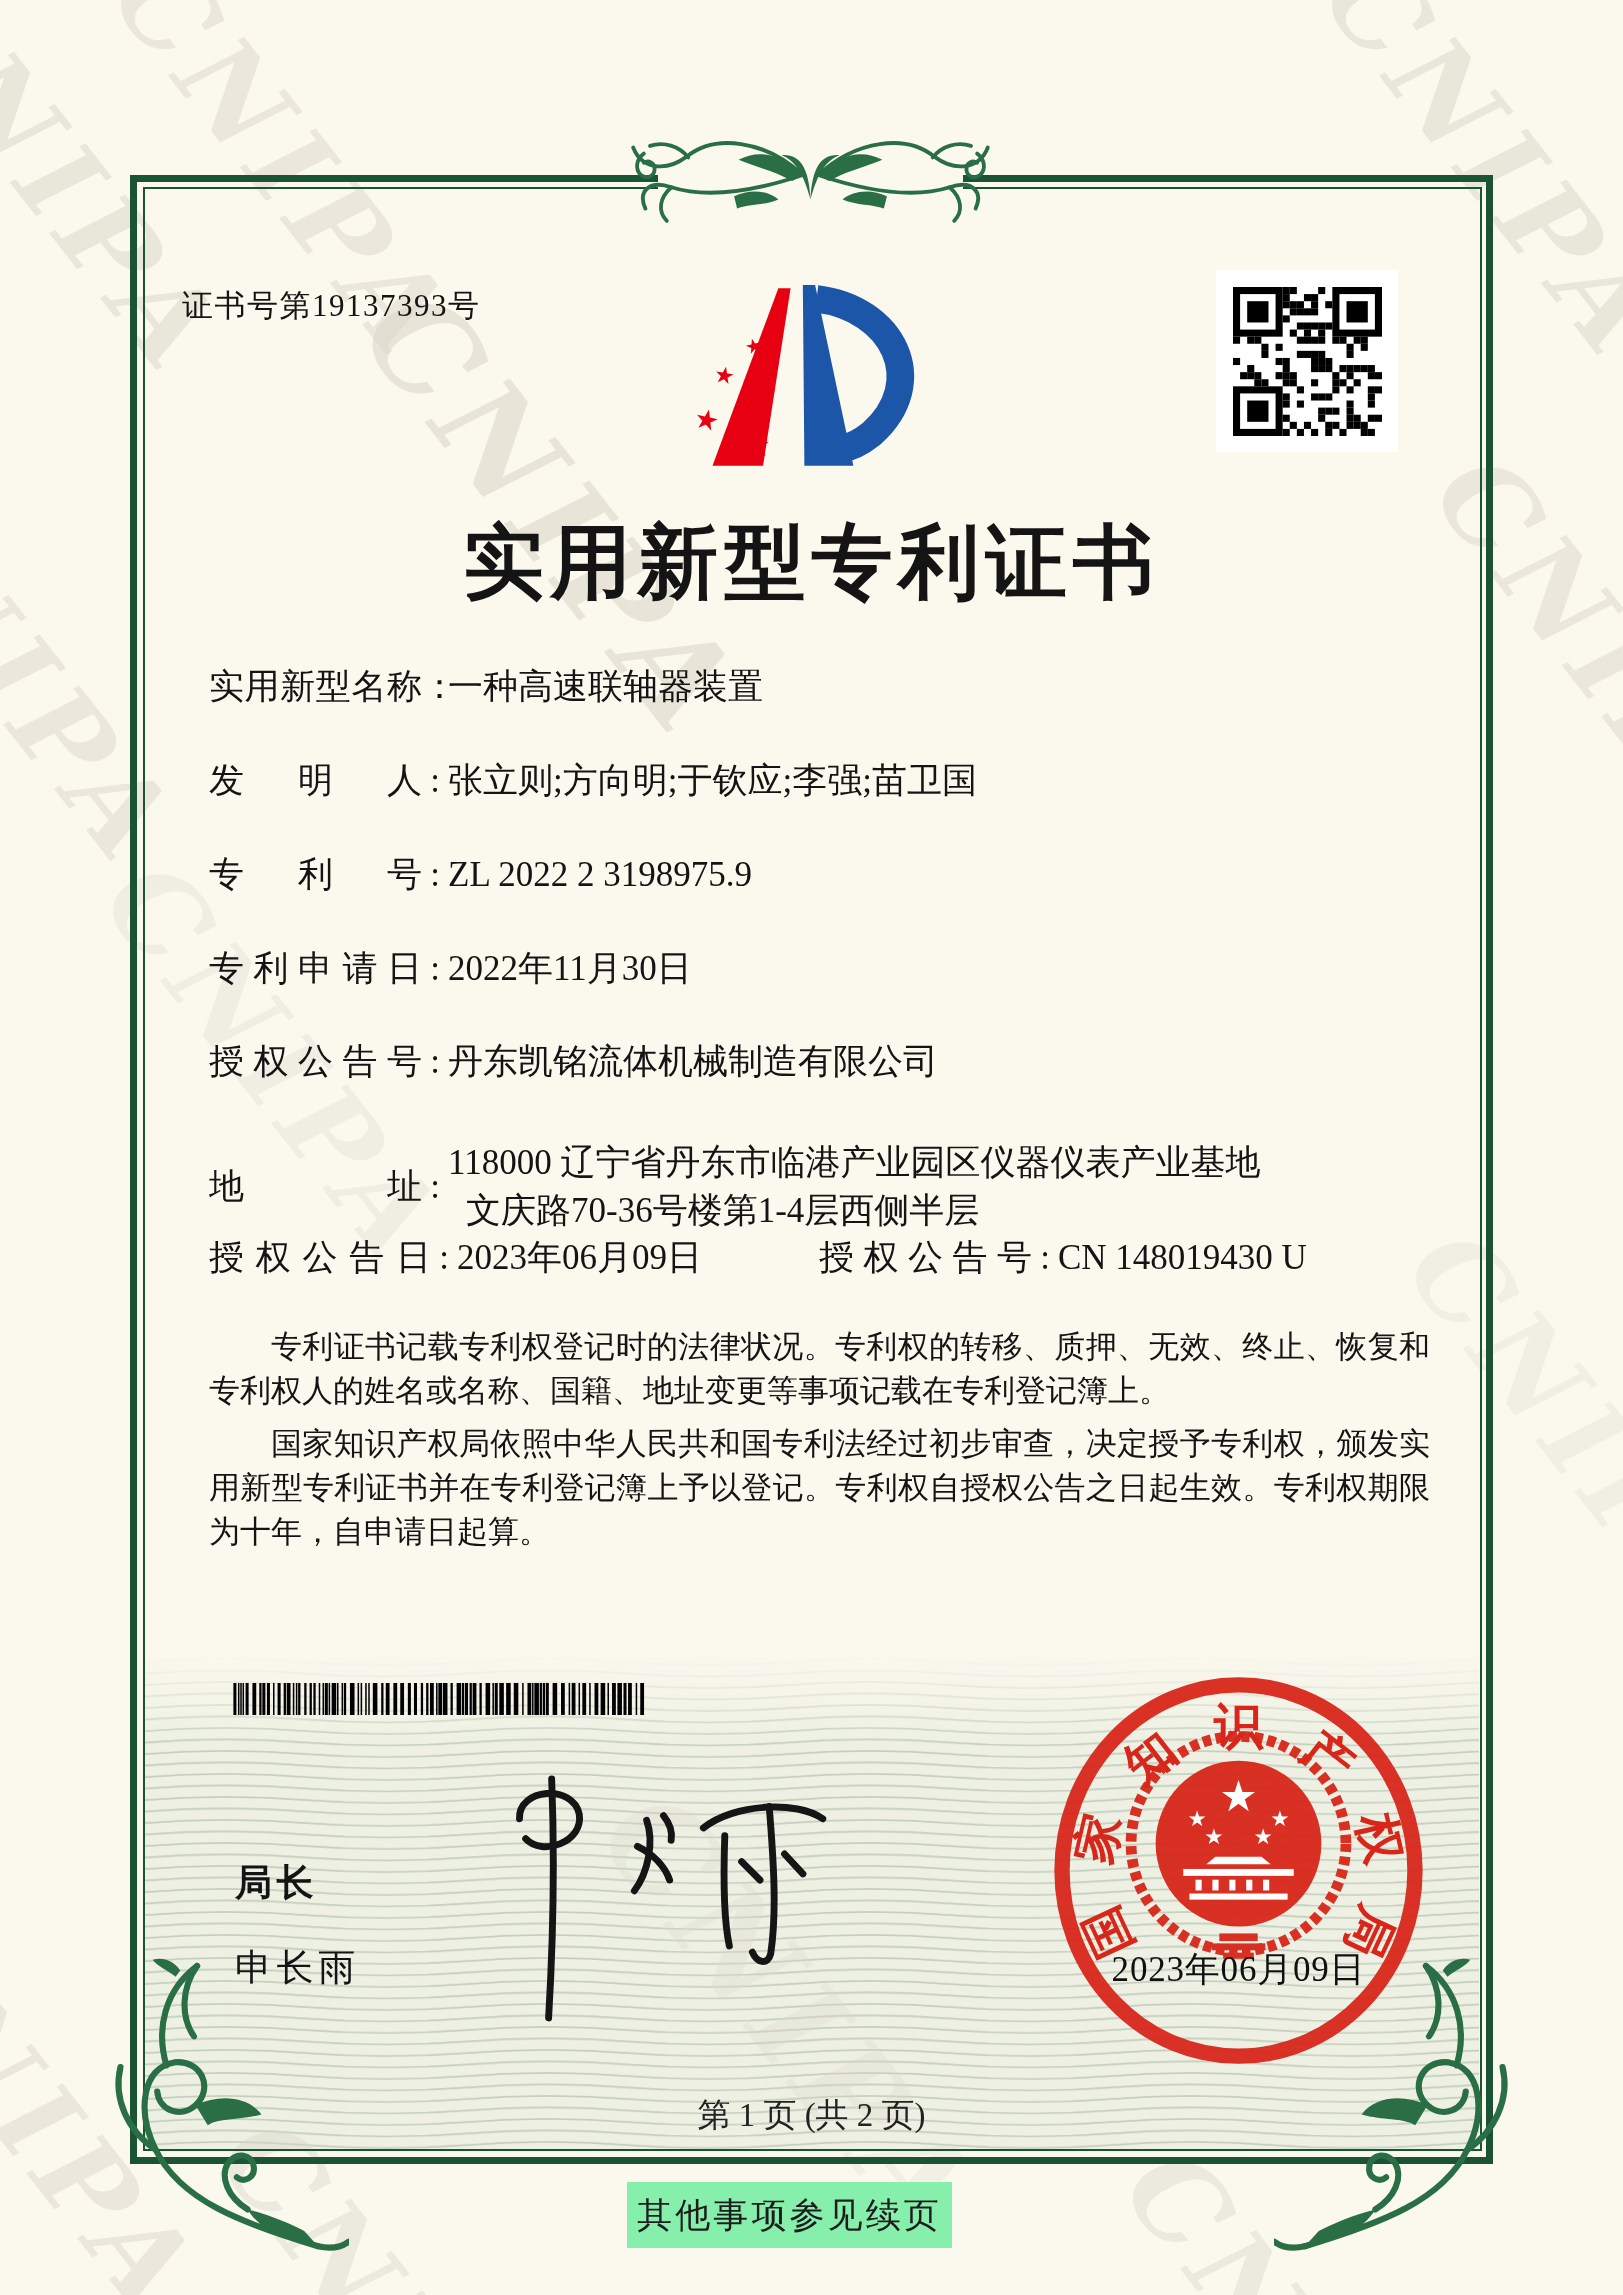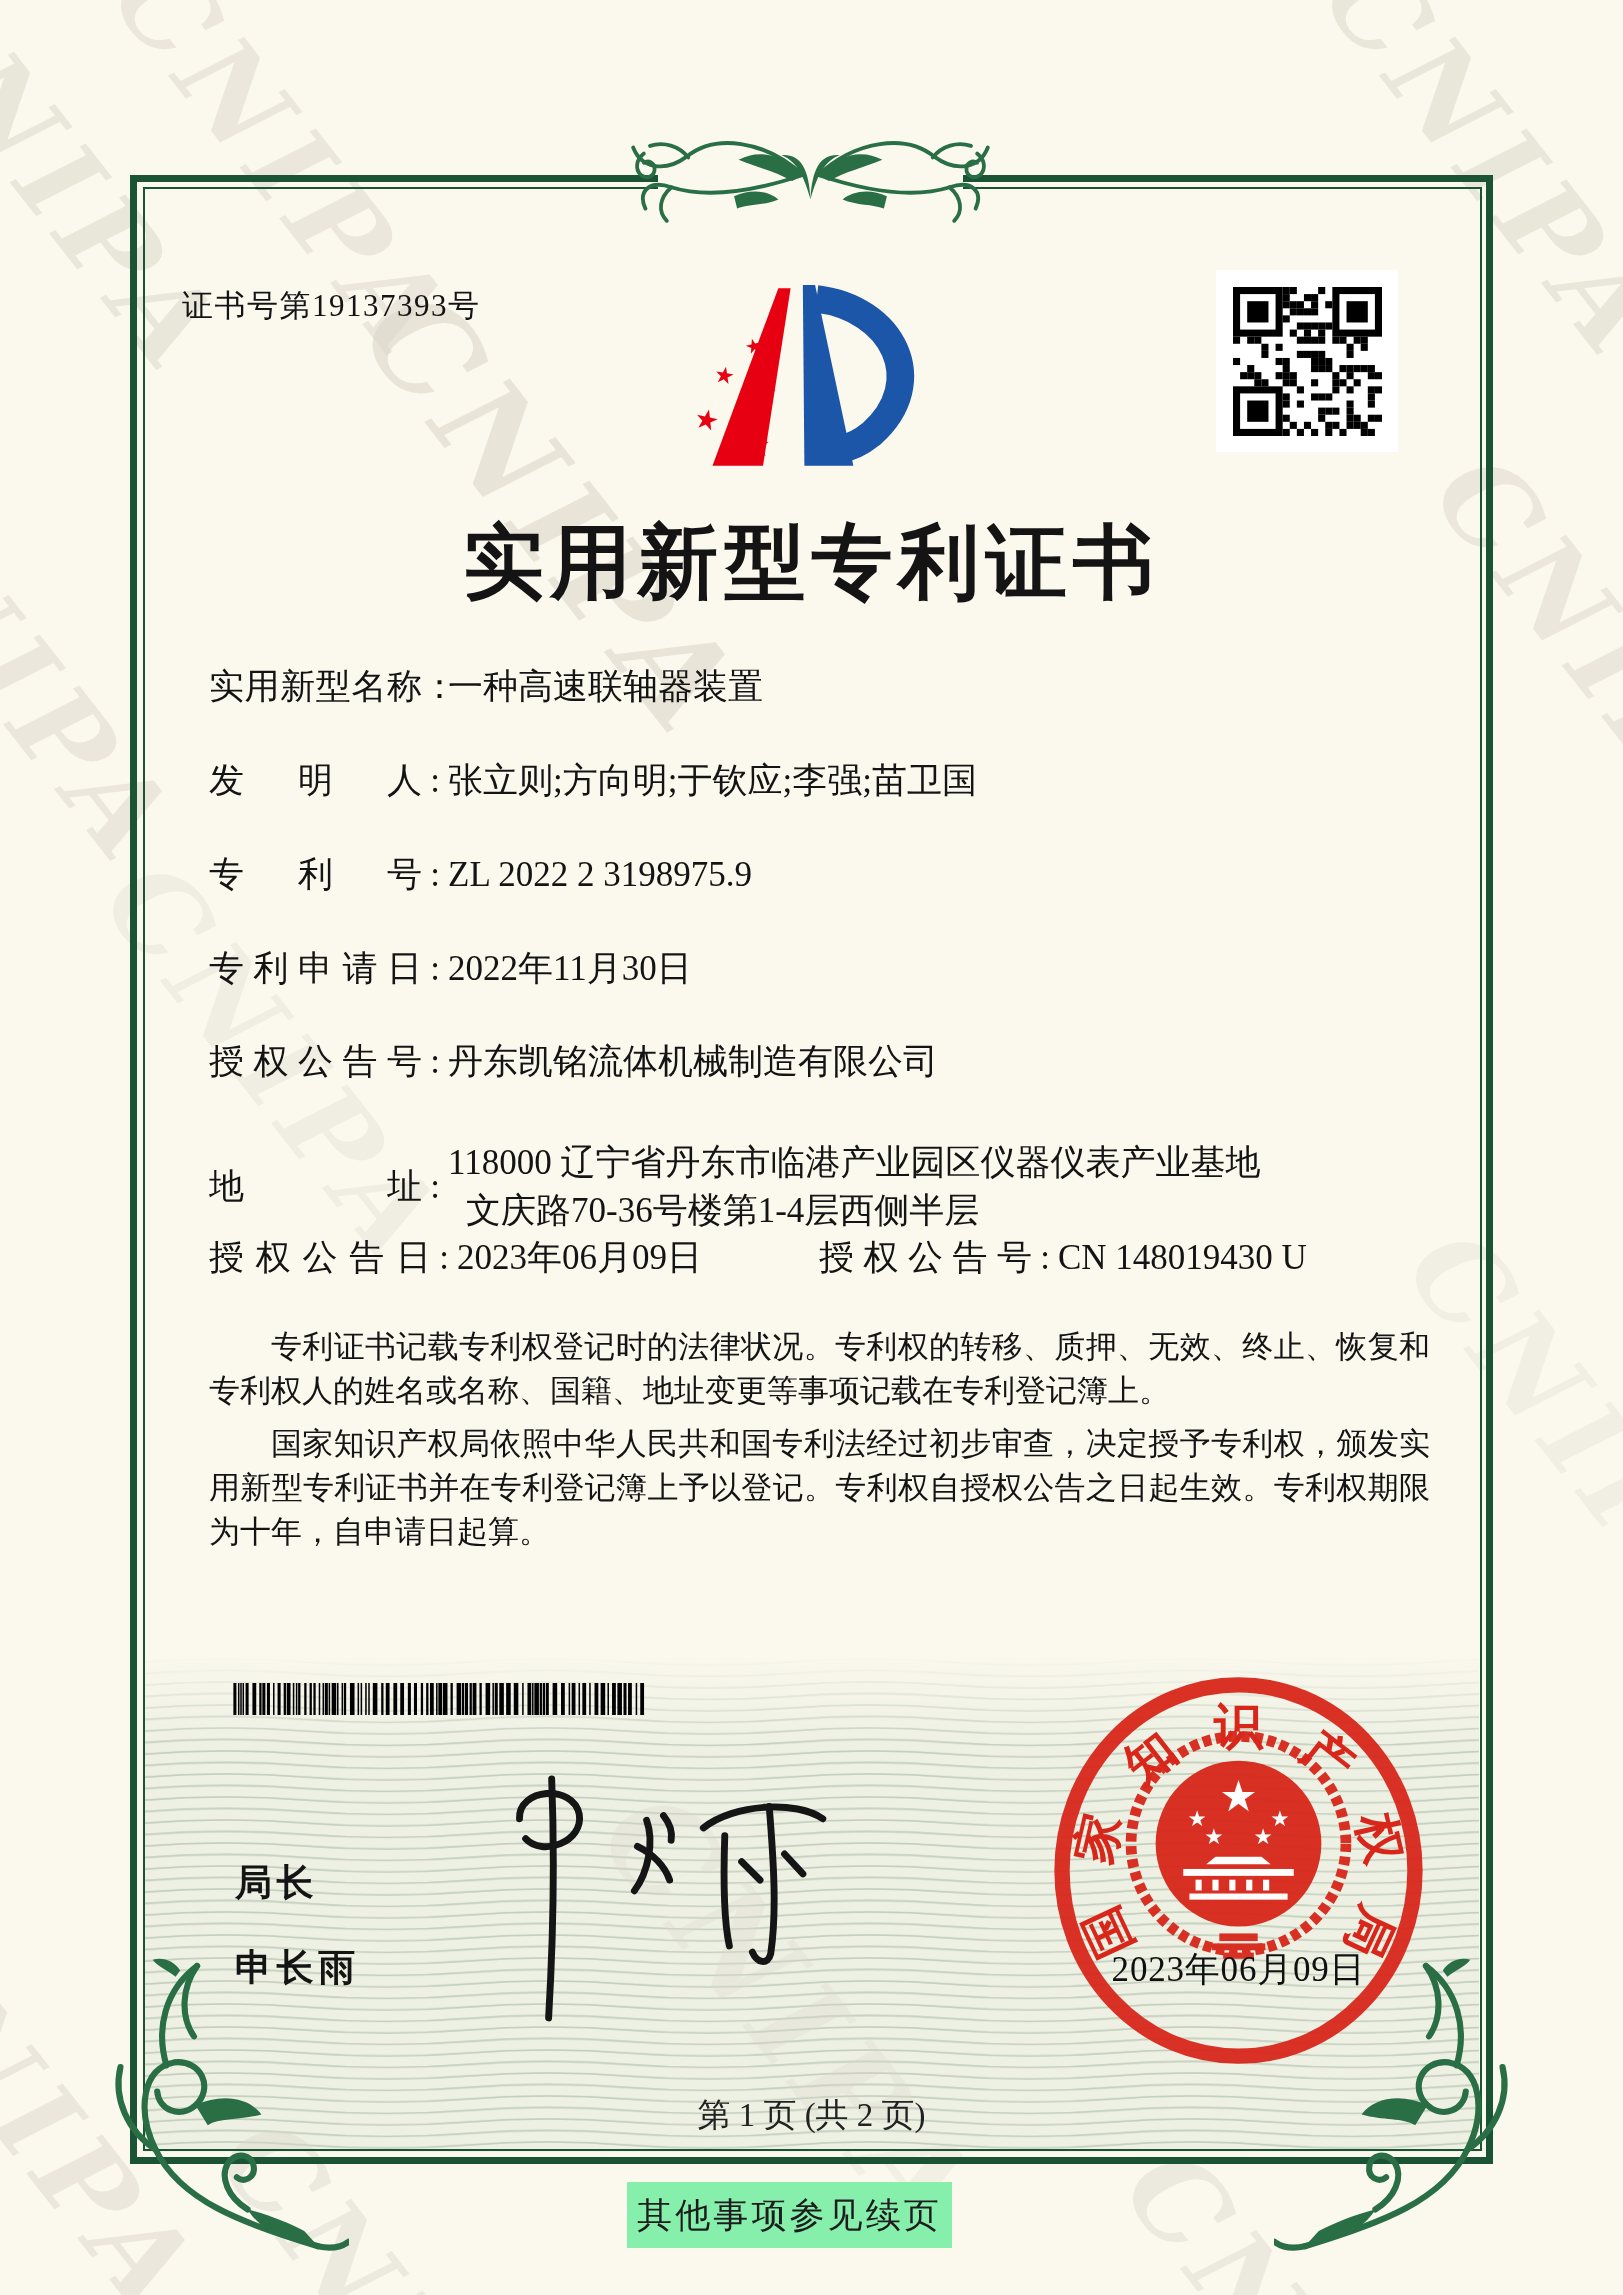--- a/index.html
+++ b/index.html
@@ -45,21 +45,21 @@
   .body-text{position:absolute;left:209px;top:1325px;width:1221px;font-size:31px;line-height:44px;
              text-align:justify;}
   .body-text p{margin:0 0 9.2px 0;text-indent:2em;}
 
   
   .barcode{position:absolute;left:232px;top:1683px;}
 
   
   .sig-role{position:absolute;left:235px;top:1858px;font-size:37px;font-weight:bold;
             font-family:"Liberation Sans","DejaVu Sans",sans-serif;letter-spacing:4.6px;}
-  .sig-name{position:absolute;left:235px;top:1943px;font-size:37px;font-weight:bold;
+  .sig-name{position:absolute;left:235px;top:1943px;font-size:37px;font-weight:normal;
             font-family:"Liberation Sans","DejaVu Sans",sans-serif;letter-spacing:4.6px;}
   .sig-script{position:absolute;left:472px;top:1771px;}
 
   
   .seal{position:absolute;left:1039px;top:1671px;width:399px;height:399px;}
   .seal svg{position:absolute;left:0;top:0;}
   .seal-ring-chars{position:absolute;left:0;top:0;width:399px;height:399px;}
   .seal-ring-chars span{position:absolute;left:50%;top:50%;font-size:49px;font-weight:bold;
                         color:#d8261a;font-family:"Liberation Serif",serif;}
   .seal-date{position:absolute;left:1039px;top:1946px;width:399px;text-align:center;

